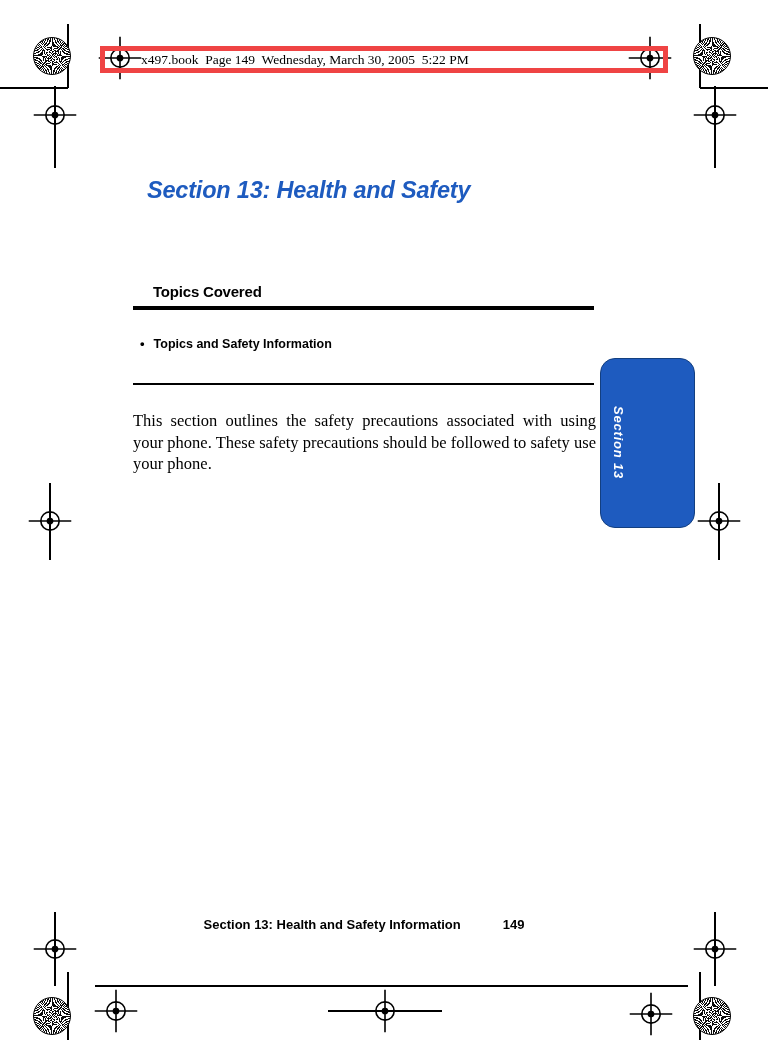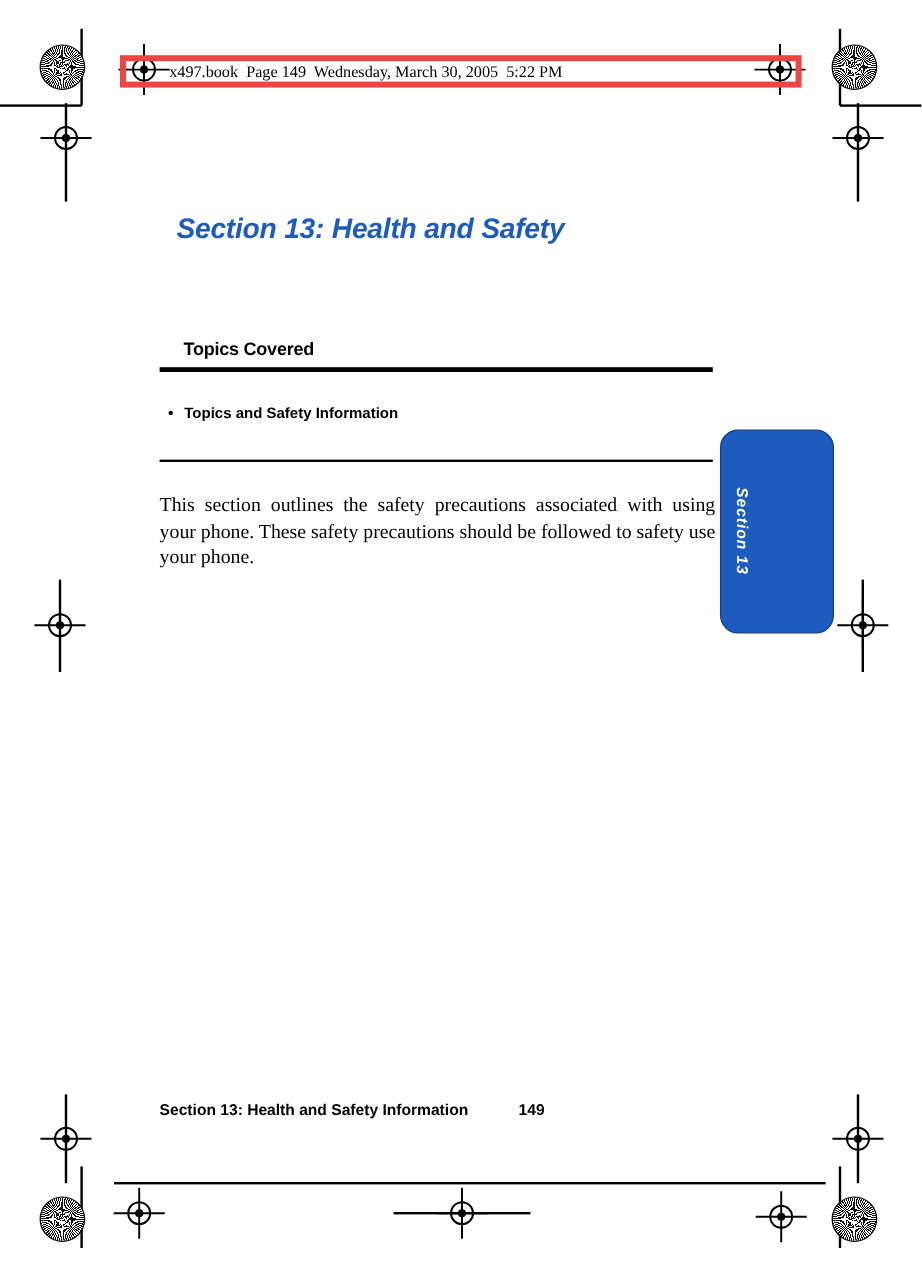--- a/index.html
+++ b/index.html
@@ -92,21 +92,21 @@
     margin-left: 10px;
     color: #ffffff;
     font-weight: bold; font-style: italic;
     font-size: 13px; letter-spacing: 0.8px;
     white-space: nowrap;
   }
 
   
   .footer {
     position: absolute; left: 133px; top: 917px; width: 462px;
-    display: flex; justify-content: flex-start; align-items: baseline;
+    display: flex; justify-content: center; align-items: baseline;
     font-weight: bold; font-size: 13px; color: #000;
   }
   .footer .pnum { margin-left: 42px; }
 
   .defs { position: absolute; width: 0; height: 0; }
 </style>
 </head>
 <body>
 
 <div class="page">

